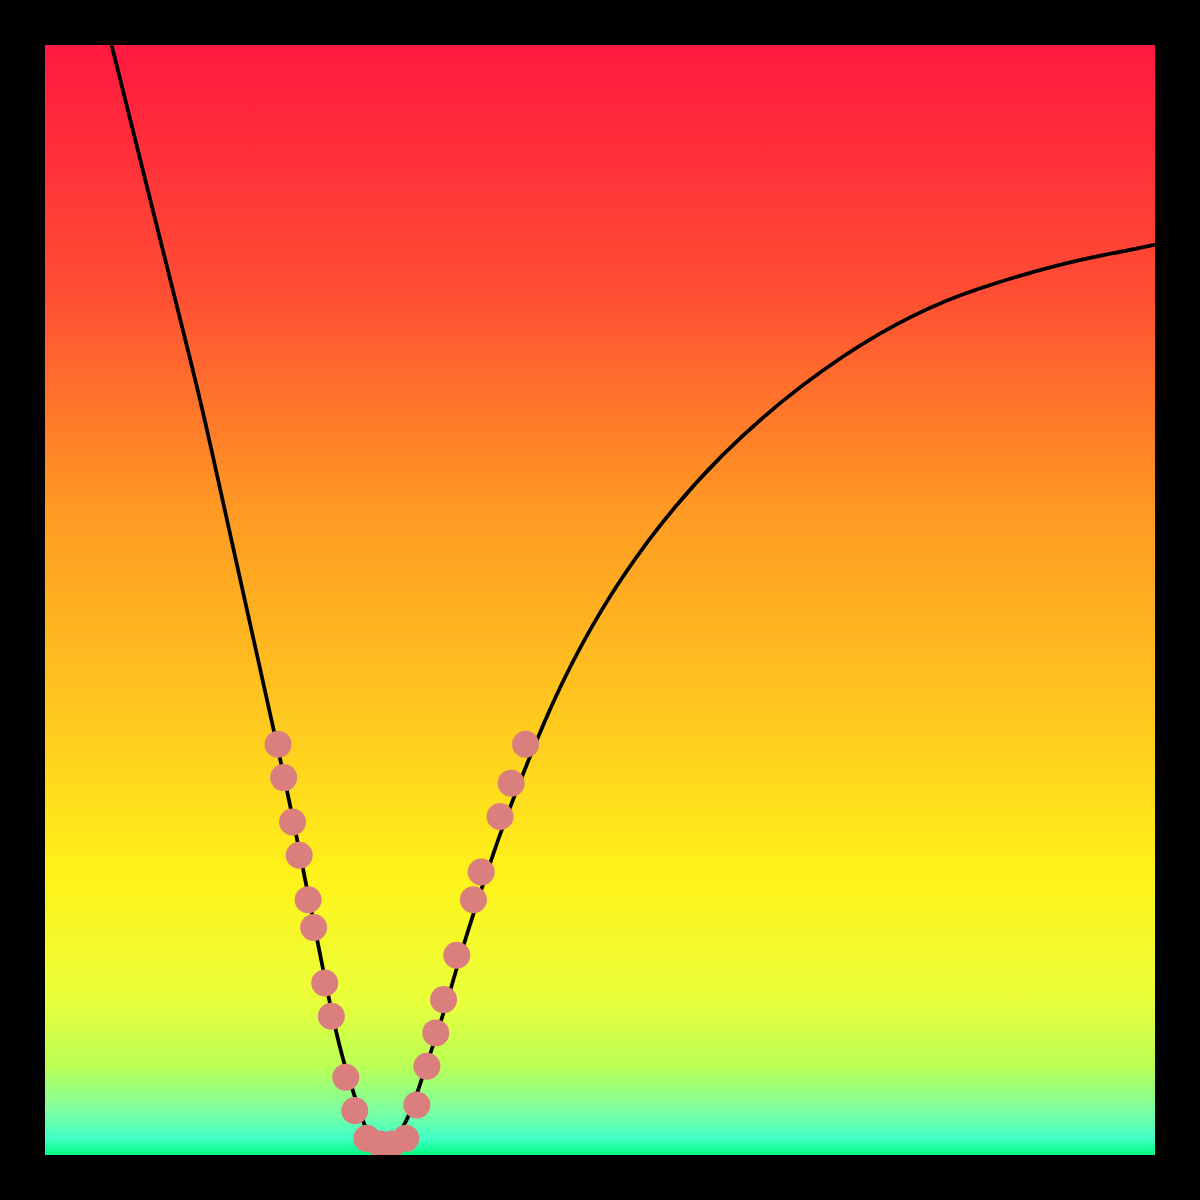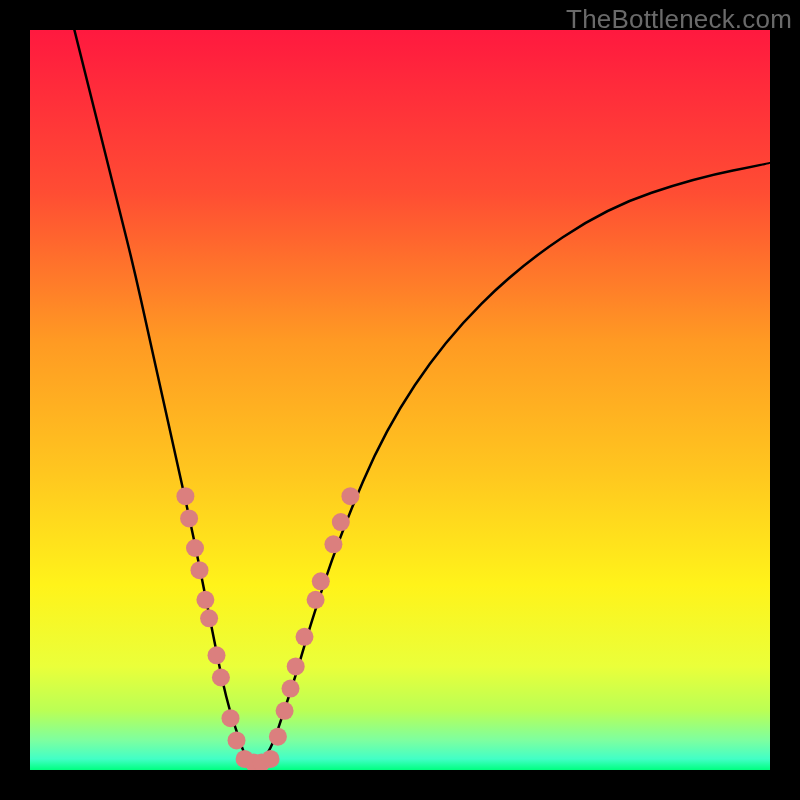--- a/index.html
+++ b/index.html
@@ -106,15 +106,14 @@
           <circle cx="285.6" cy="569.8" r="9" class="dot" fill="#db7f7e"></circle>
           <circle cx="290.8" cy="551.3" r="9" class="dot" fill="#db7f7e"></circle>
           <circle cx="303.4" cy="514.3" r="9" class="dot" fill="#db7f7e"></circle>
           <circle cx="310.8" cy="492.1" r="9" class="dot" fill="#db7f7e"></circle>
           <circle cx="320.4" cy="466.2" r="9" class="dot" fill="#db7f7e"></circle>
         </g>
     </svg>
 
   </div>
 
-  <div class="watermark">TheBottleneck.com</div>
 
 </div>
 
 </body></html>

